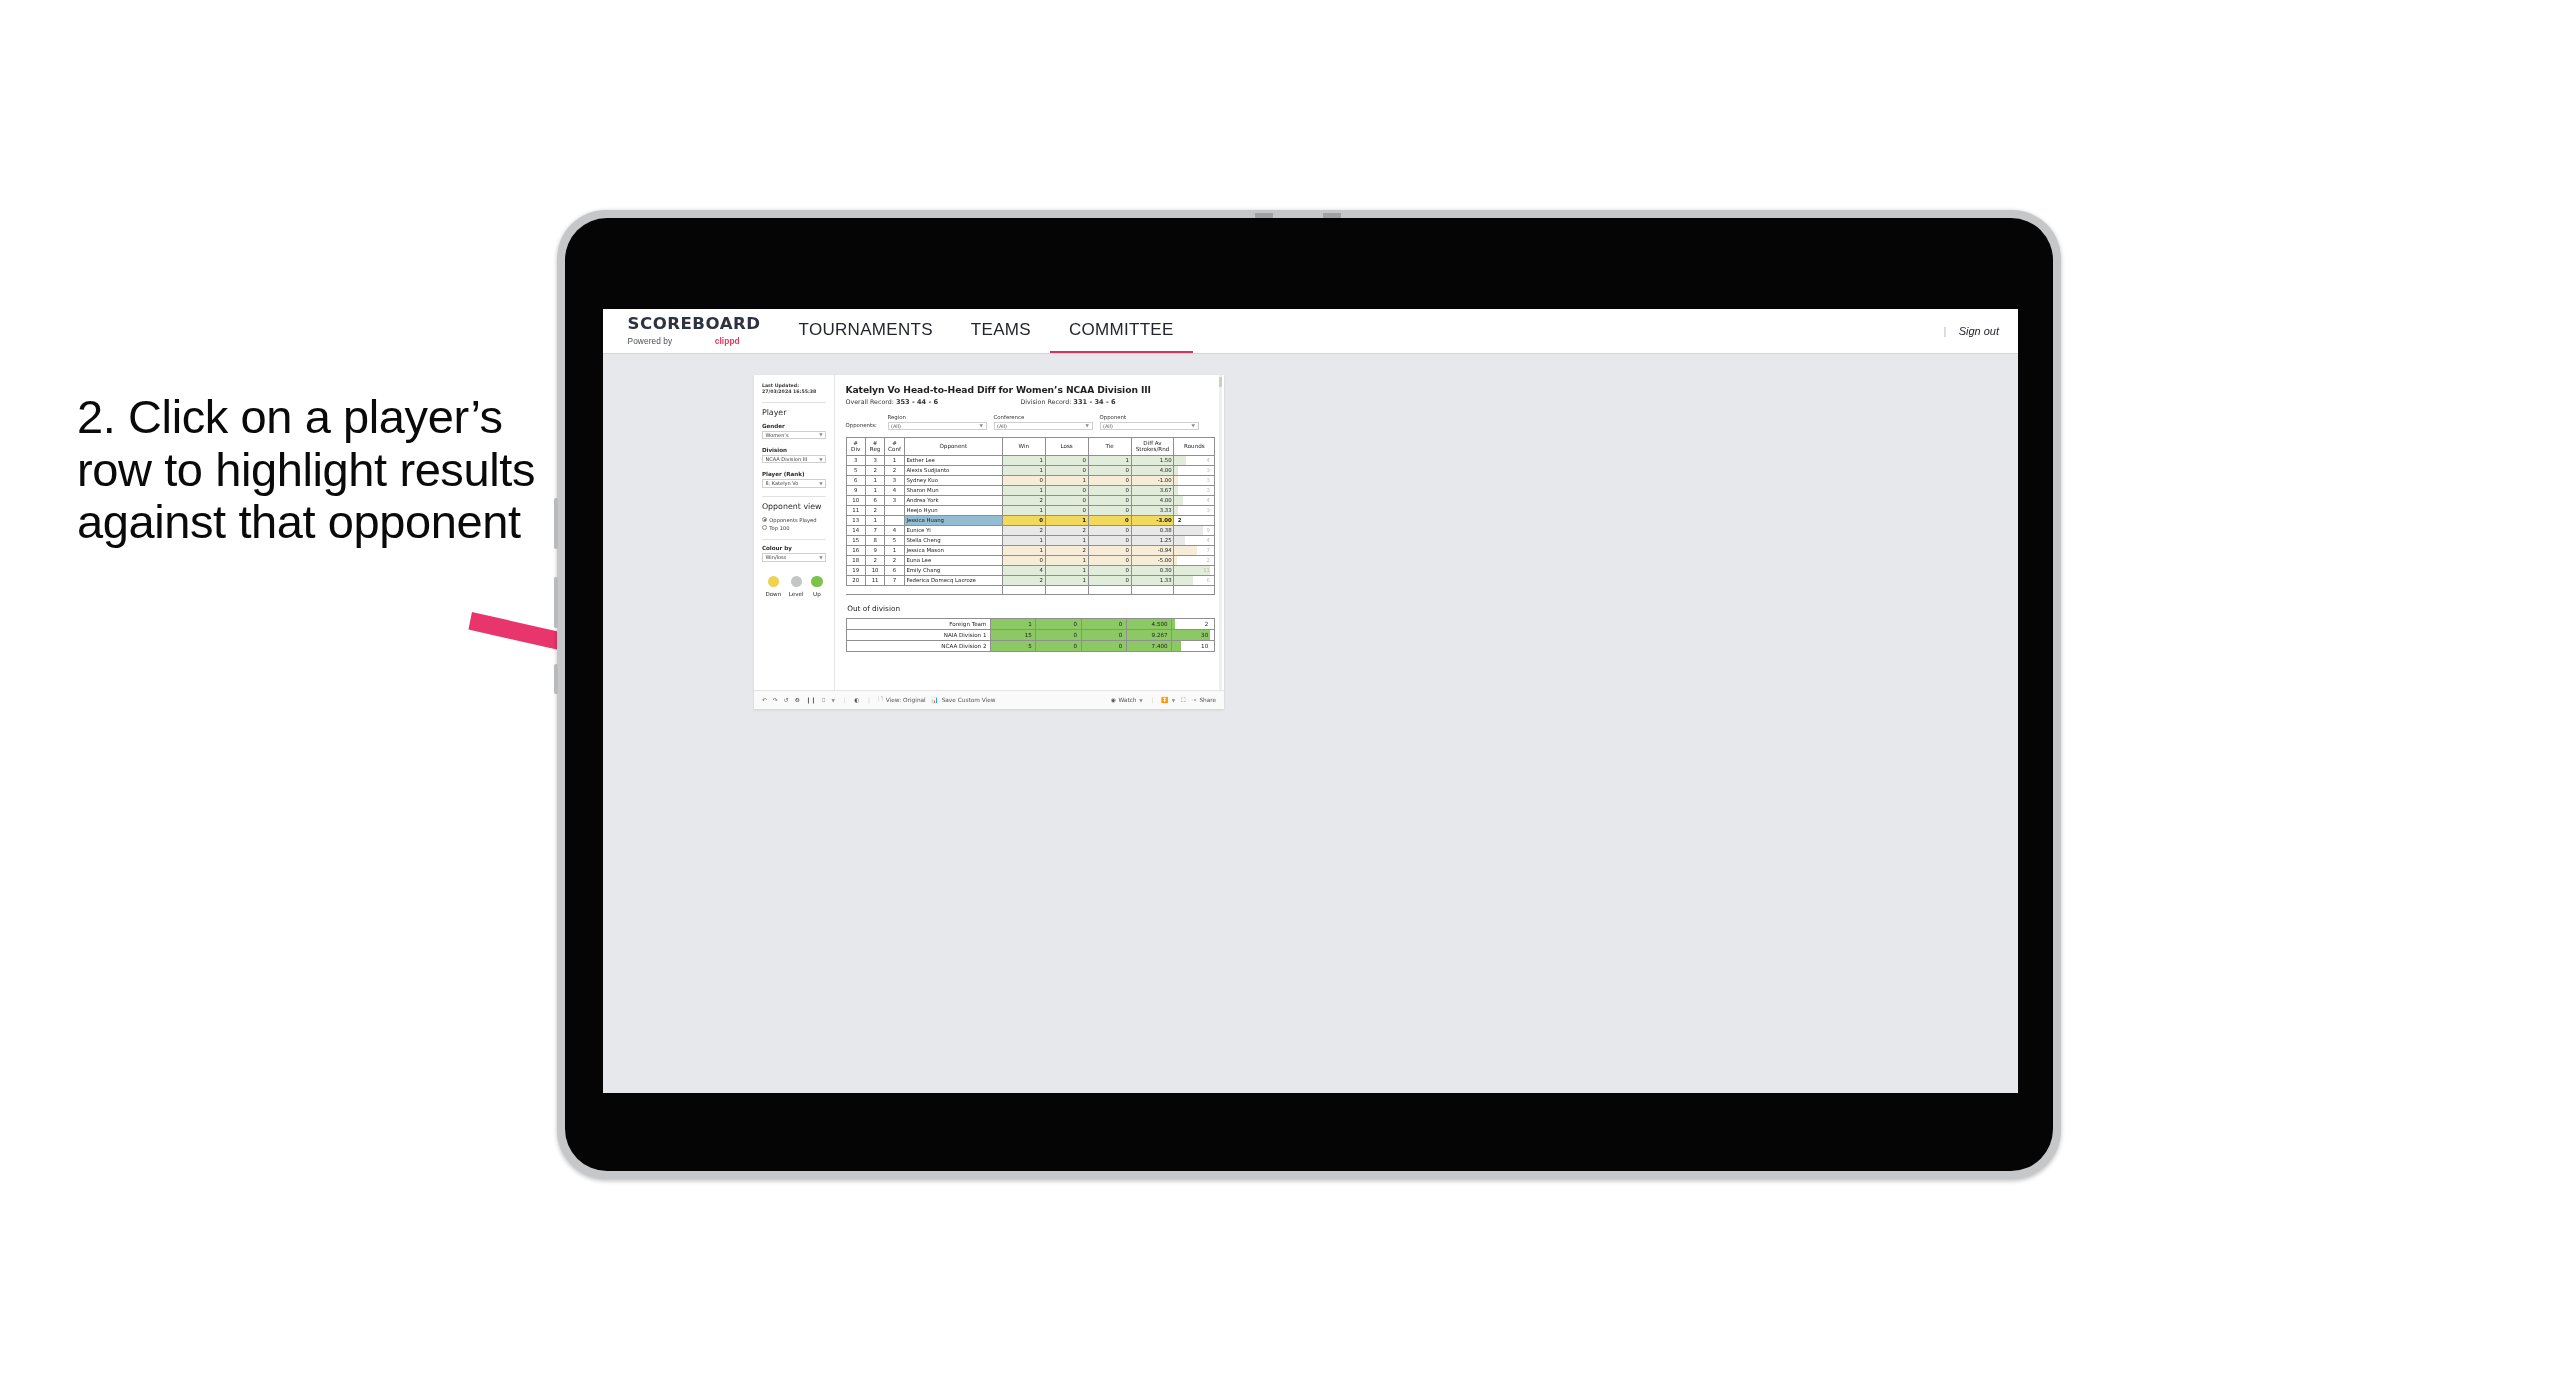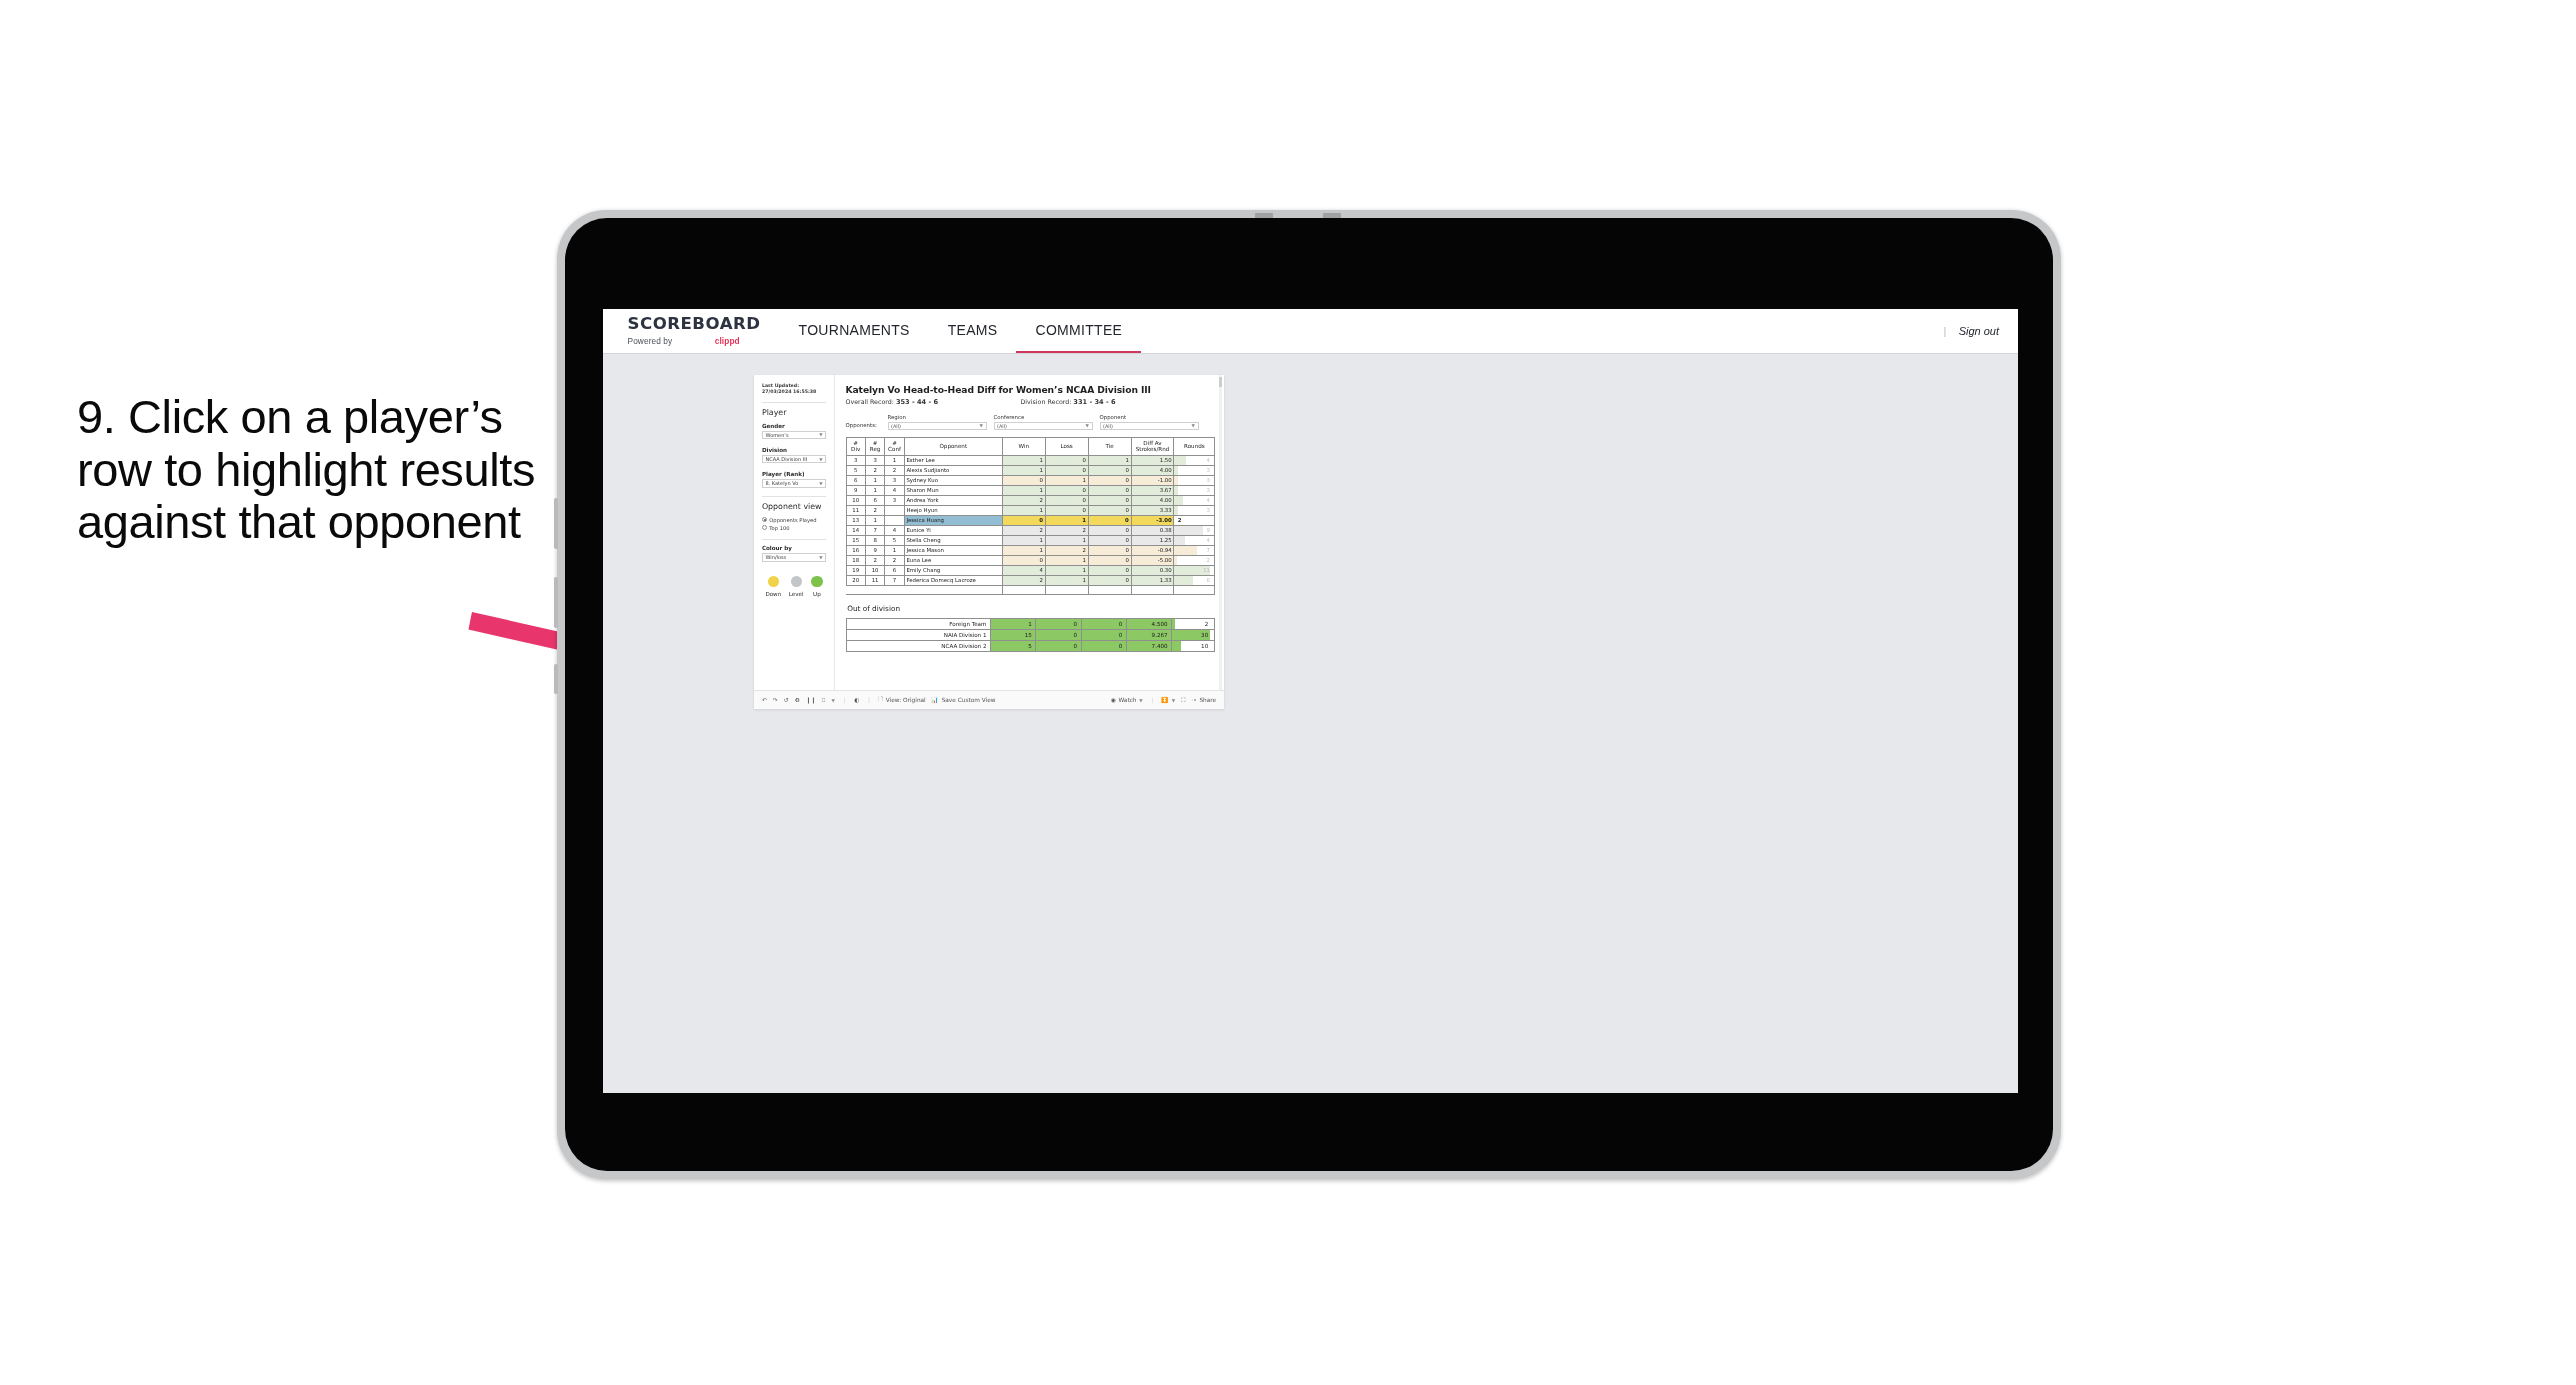--- a/index.html
+++ b/index.html
@@ -72,21 +72,21 @@
   .brand-name {
     font-family: "DejaVu Sans", sans-serif;
     font-weight: bold; font-size: 16.6px; letter-spacing: 0.5px;
     color: #2d3340; line-height: 1;
   }
   .brand-sub { font-size: 8.3px; color: #4a4f58; margin-top: 2.6px; letter-spacing: 0.1px;}
   .brand-sub .clippd { color: #e8345a; font-weight: bold; margin-left: 40px; }
   .topnav { display: flex; align-items: stretch; }
   .topnav-item {
     display: flex; align-items: center; padding: 0 19px;
-    font-size: 14px; color: #23262c; letter-spacing: 0.3px;
+    font-size: 17px; color: #23262c; letter-spacing: 0.3px;
     cursor: pointer; border-bottom: 2.6px solid transparent;
   }
   .topnav-item.active { border-bottom-color: #d1365c; }
   .topbar-right { margin-left: auto; display: flex; align-items: center;
                   padding-right: 19px; gap: 12.2px; font-size: 11px; color: #23262c; }
   .divider-v { color: #b7b9be; }
   .signout { cursor: pointer; font-style: italic; }
 
   
   .subnav {
@@ -203,21 +203,21 @@
     position: absolute; right: 1.7px; top: 0; width: 3.5px; height: 100%;
     background: #f0f0f0;
   }
   .vscroll-thumb { position: absolute; top: 1.7px; left: 0; width: 3.5px; height: 10.5px; background: #cdcdcd; }
 </style>
 </head>
 <body>
 
 <div id="root">
 
-  <div class="caption">9. Click on a player’s row to highlight results against that opponent</div>
+  <div class="caption">2. Click on a player’s row to highlight results against that opponent</div>
 
   <div class="arrow-wrap">
     <svg width="699" height="175" viewBox="0 0 800 200">
       <path d="M 40,1 L 610,130 L 606,150 L 36,21 Z" fill="#e8356b"></path>
       <path d="M 586,103 L 700,143 L 580,175 Z" fill="#e8356b"></path>
     </svg>
   </div>
 
   <div class="tablet">
     <div class="tablet-cam"></div>

